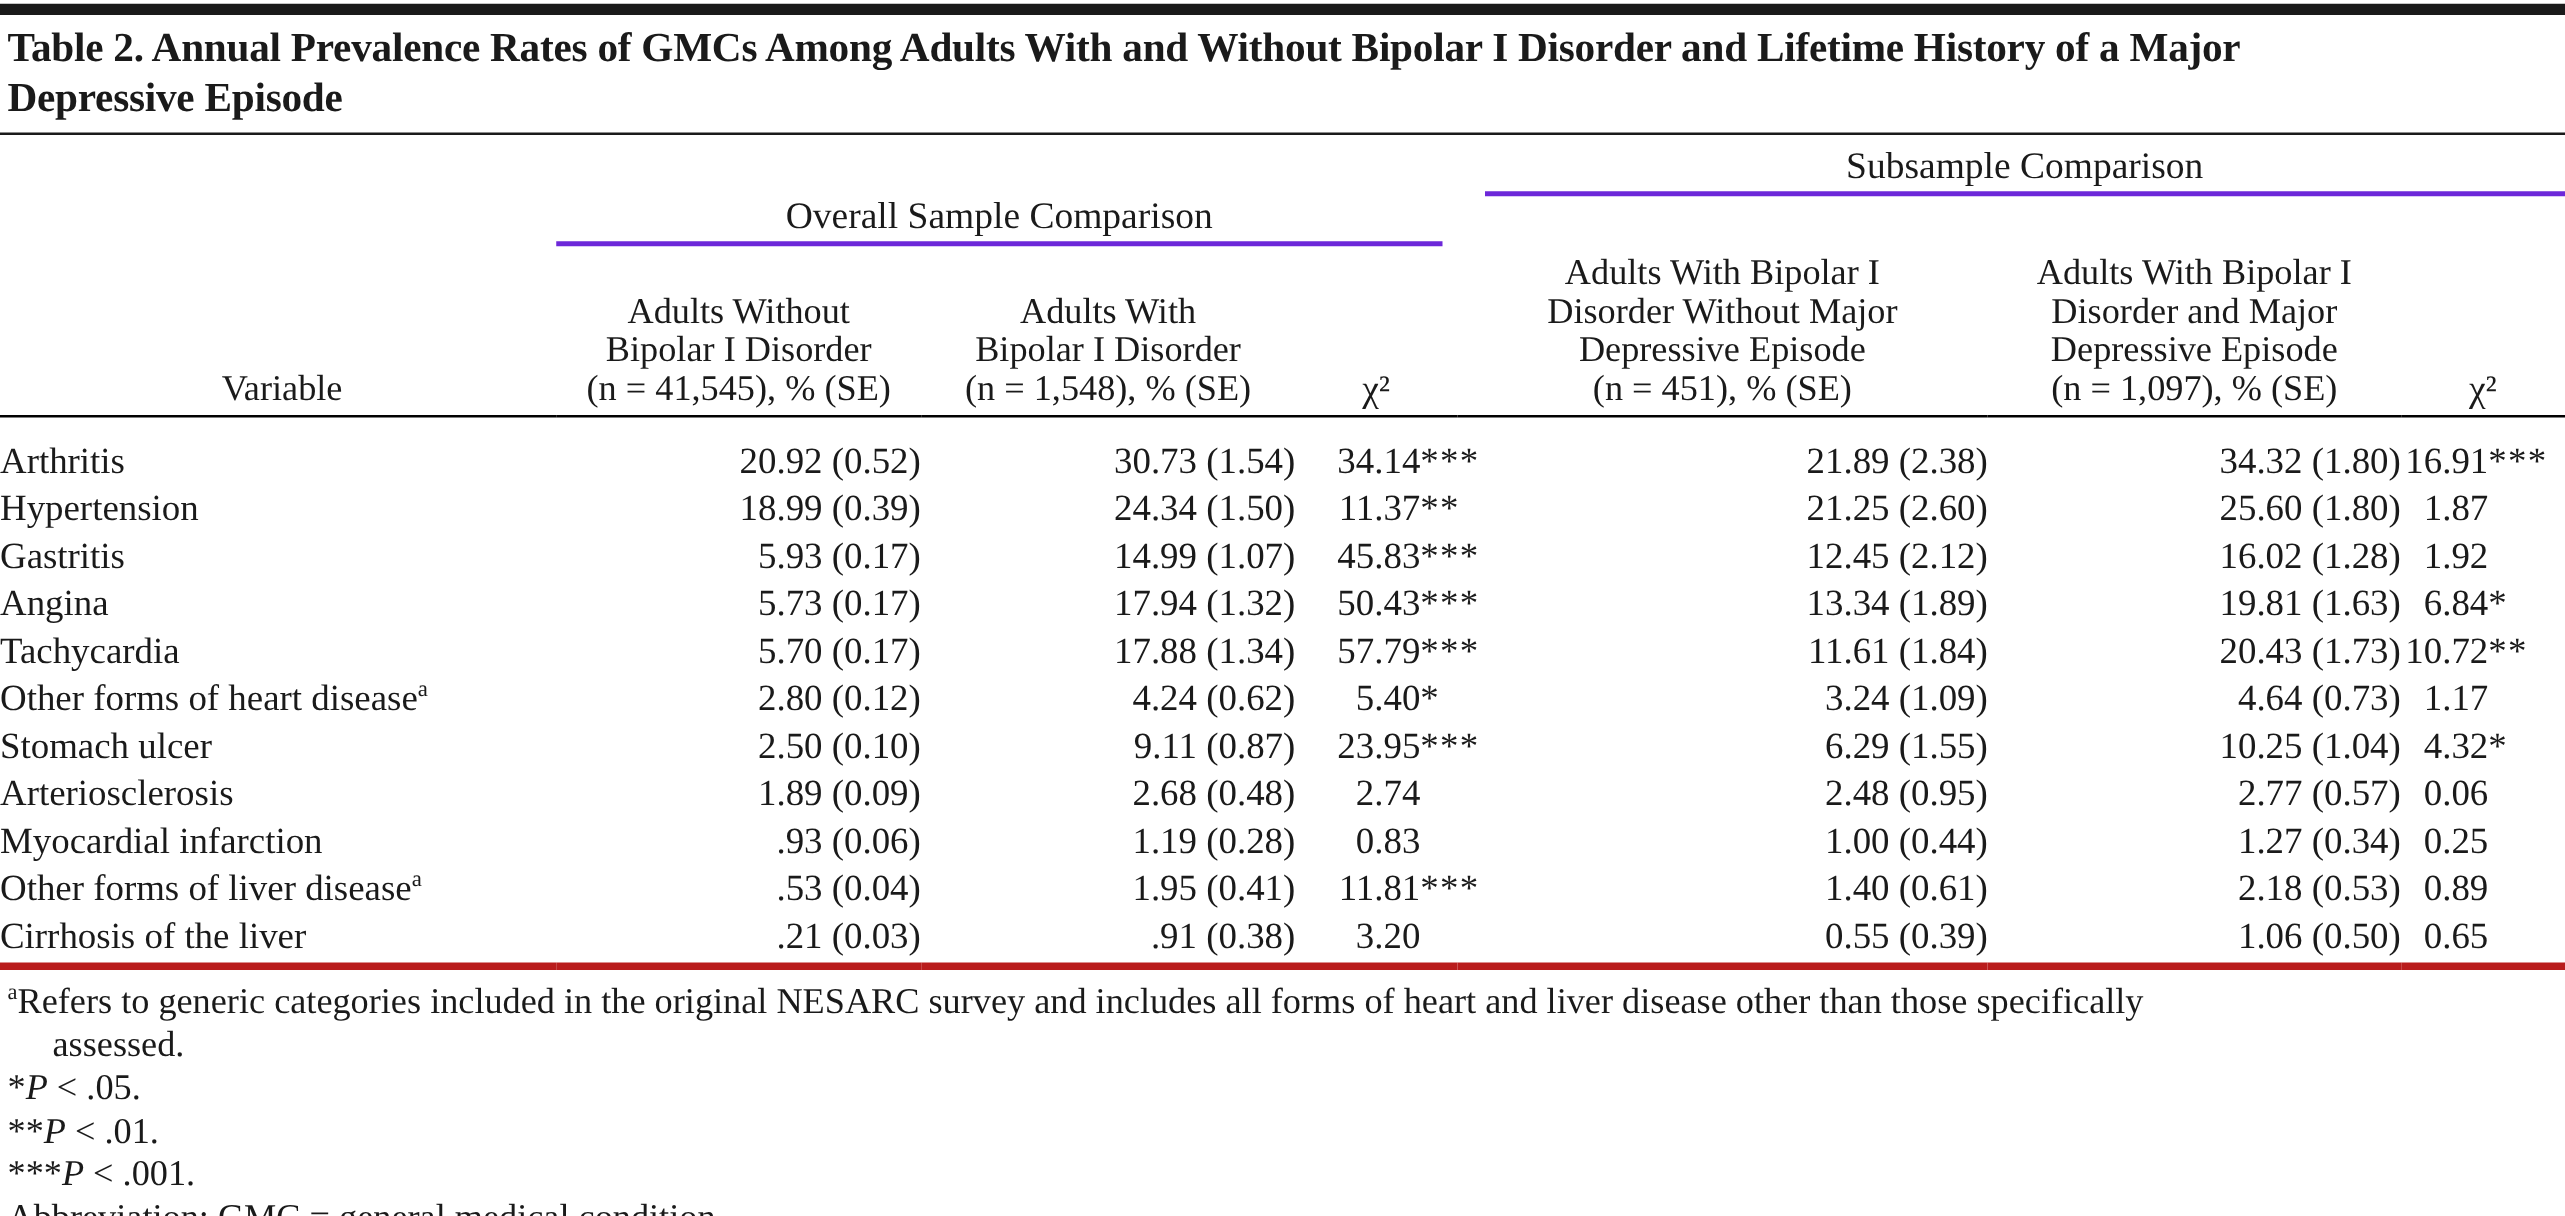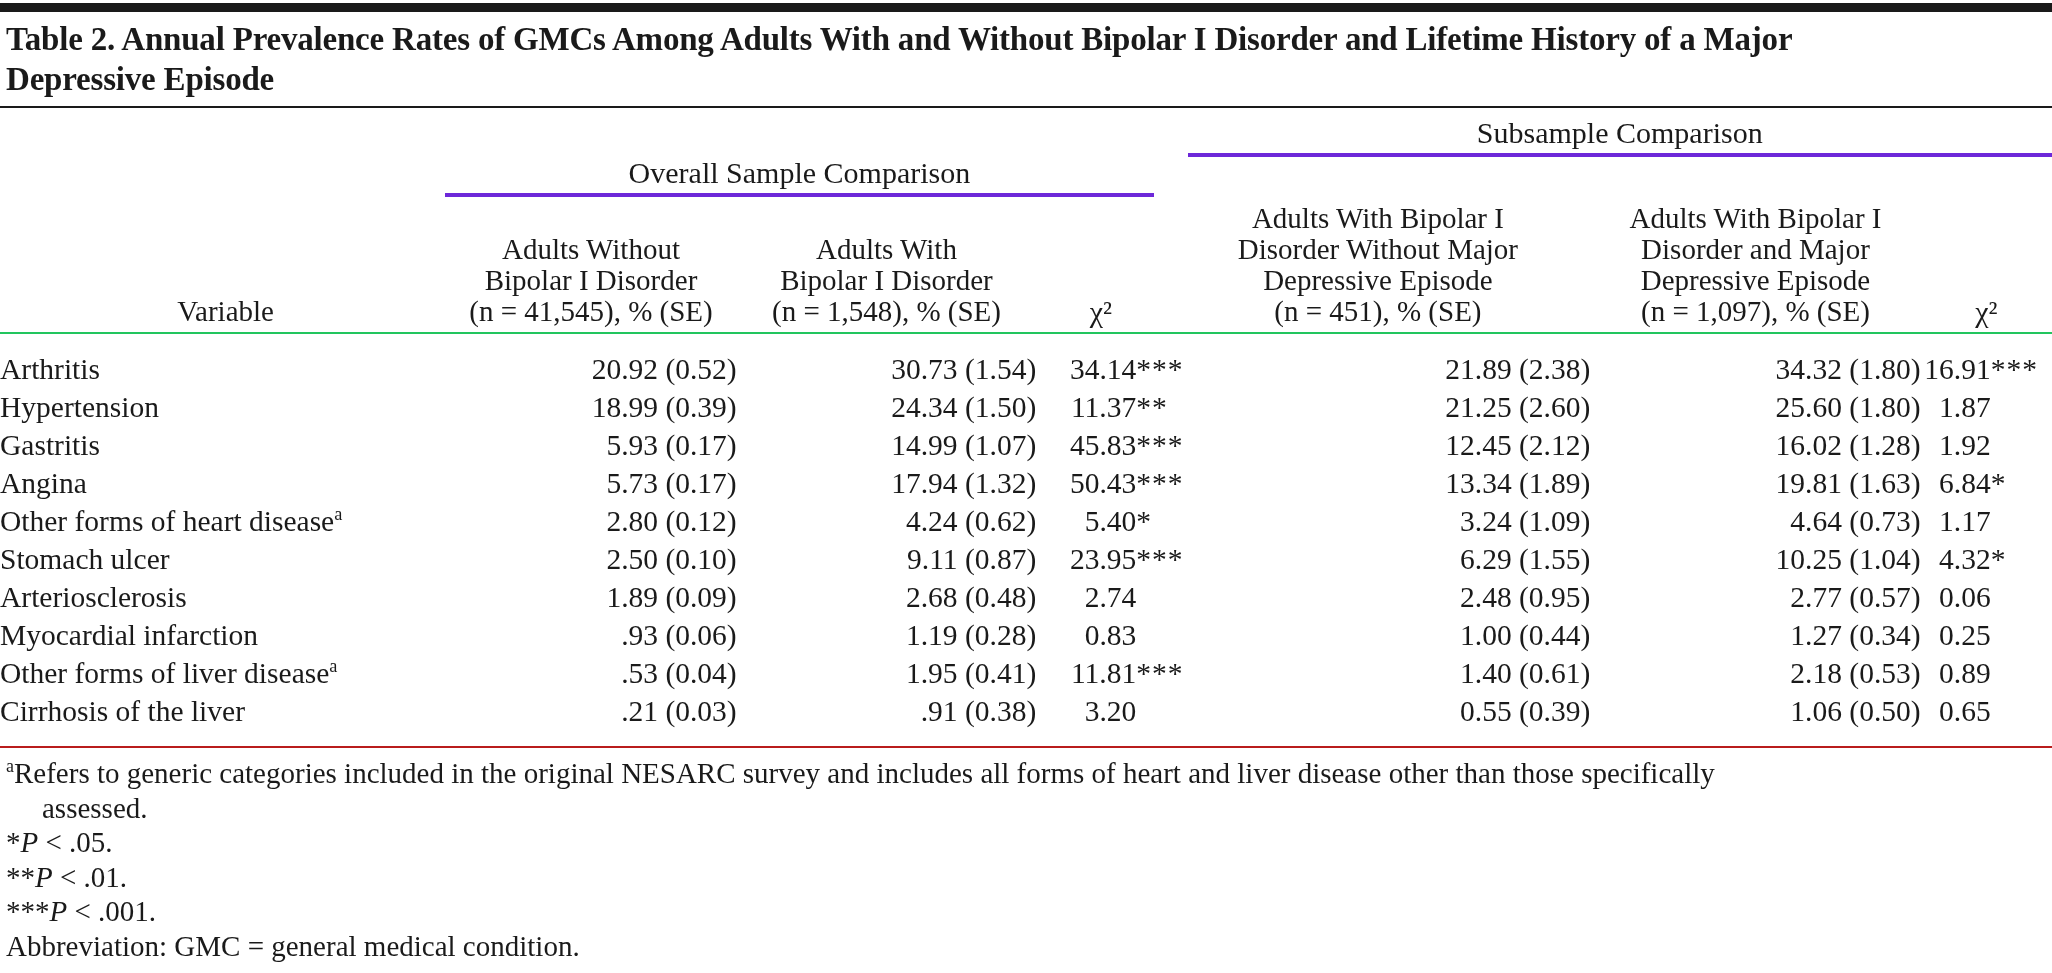--- a/index.html
+++ b/index.html
@@ -23,29 +23,29 @@
   .tbl thead tr.spanners th{vertical-align:bottom;padding-top:8px;}
   .spanline{
     border-bottom:4px solid #6d28d9;text-align:center;
     padding-bottom:3px;font-size:30px;line-height:34px;
   }
   .sp-overall .spanline{margin-right:12px;}
   .sp-sub .spanline{margin-left:22px;margin-bottom:40px;}
   
   .tbl thead tr.colheads th{
     vertical-align:bottom;text-align:center;line-height:31px;
-    white-space:pre-line;border-bottom:2px solid #22c55e;
+    white-space:pre-line;border-bottom:2px solid #000000;
     padding-bottom:5px;padding-top:6px;
   }
   .tbl thead th.h-variable{text-align:left;padding-left:6px;}
   .tbl thead th.h-chi{font-size:30px;}
   
   .tbl tbody td{line-height:38px;font-size:29.5px;padding:0;white-space:nowrap;}
   .tbl tbody tr:first-child td{padding-top:16px;}
-  .tbl tbody tr:last-child td{border-bottom:2px solid #b91c1c;padding-bottom:16px;}
+  .tbl tbody tr:last-child td{border-bottom:6px solid #b91c1c;padding-bottom:2px;}
   td.c-var{text-align:left;padding-left:6px;}
   td.c-val{text-align:right;}
   td.c2{padding-right:26px;}
   td.c3{padding-right:78px;}
   td.c5{padding-right:130px;}
   td.c6{padding-right:130px;}
   td.c-chi{text-align:left;}
   td.c-chi .num{display:inline-block;text-align:right;}
   td.chi1 .num{width:100px;}
   td.chi2 .num{width:70px;}
@@ -136,20 +136,29 @@
       <tr>
         <td class="c-var"><span>Angina</span></td>
         <td class="c-val c2">5.73 (0.17)</td>
         <td class="c-val c3">17.94 (1.32)</td>
         <td class="c-chi chi1"><span class="num">50.43</span><span class="stars">***</span></td>
         <td class="c-val c5">13.34 (1.89)</td>
         <td class="c-val c6">19.81 (1.63)</td>
         <td class="c-chi chi2"><span class="num">6.84</span><span class="stars">*</span></td>
       </tr>
       <tr>
+        <td class="c-var"><span>Tachycardia</span></td>
+        <td class="c-val c2">5.70 (0.17)</td>
+        <td class="c-val c3">17.88 (1.34)</td>
+        <td class="c-chi chi1"><span class="num">57.79</span><span class="stars">***</span></td>
+        <td class="c-val c5">11.61 (1.84)</td>
+        <td class="c-val c6">20.43 (1.73)</td>
+        <td class="c-chi chi2"><span class="num">10.72</span><span class="stars">**</span></td>
+      </tr>
+      <tr>
         <td class="c-var"><span>Other forms of heart disease</span><sup class="sup">a</sup></td>
         <td class="c-val c2">2.80 (0.12)</td>
         <td class="c-val c3">4.24 (0.62)</td>
         <td class="c-chi chi1"><span class="num">5.40</span><span class="stars">*</span></td>
         <td class="c-val c5">3.24 (1.09)</td>
         <td class="c-val c6">4.64 (0.73)</td>
         <td class="c-chi chi2"><span class="num">1.17</span><span class="stars"></span></td>
       </tr>
       <tr>
         <td class="c-var"><span>Stomach ulcer</span></td>

